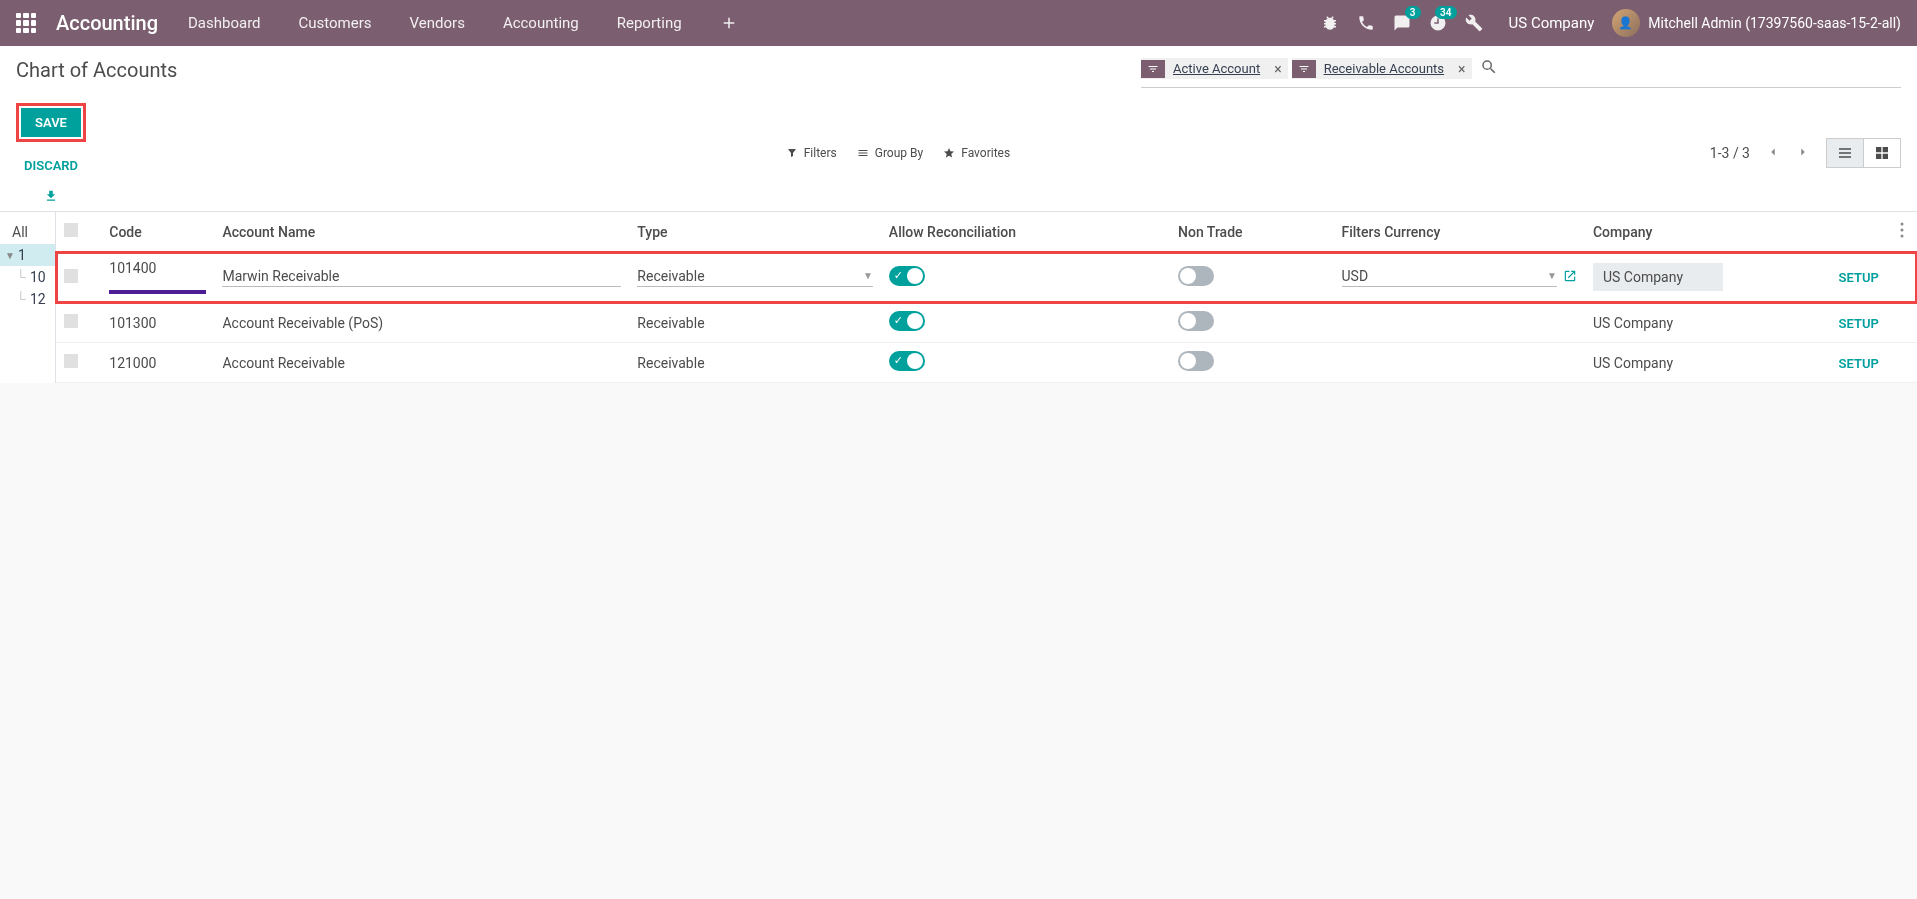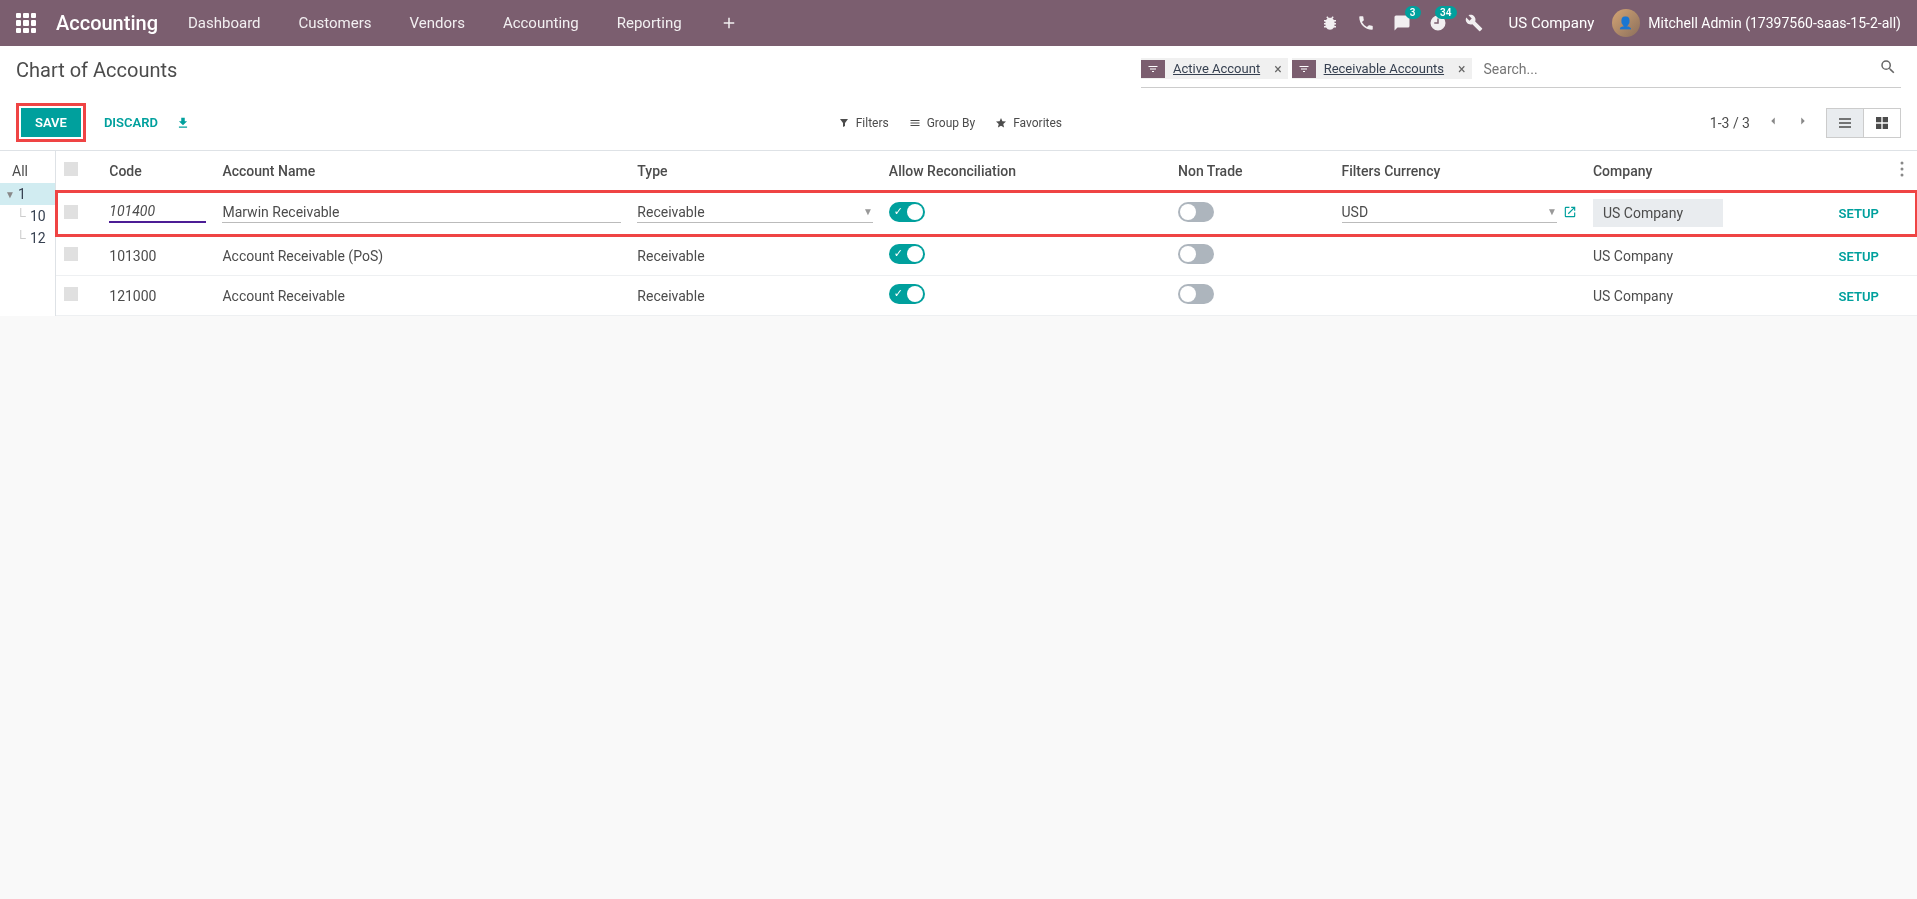--- a/index.html
+++ b/index.html
@@ -28,21 +28,21 @@
 .facet { display: flex; align-items: center; background: #f0f0f0; margin-right: 4px; font-size: 13px; }
 .facet-icon { background: #7B5E6F; color: #fff; padding: 3px 6px; display: flex; align-items: center; }
 .facet-icon svg { width: 12px; height: 12px; fill: currentColor; }
 .facet-label { padding: 3px 8px; text-decoration: underline; }
 .facet-close { padding: 0 6px; cursor: pointer; color: #666; font-size: 14px; }
 .search-input { border: none; outline: none; flex: 1; padding: 4px 8px; font-size: 14px; }
 .search-btn { background: none; border: none; cursor: pointer; color: #666; padding: 4px; }
 .search-btn svg { width: 18px; height: 18px; fill: currentColor; }
 
 .cp-bottom { display: flex; justify-content: space-between; align-items: center; padding-bottom: 8px; }
-.cp-left { display: flex; align-items: center; gap: 10px; }
+.cp-left { display: flex; align-items: center; gap: 10px; flex-direction: column; }
 .btn-save { background: #00A09D; color: #fff; border: none; padding: 7px 14px; font-weight: 600; font-size: 13px; cursor: pointer; }
 .save-highlight { border: 3px solid #ef4444; display: inline-block; padding: 2px; }
 .btn-discard { background: none; border: none; color: #00A09D; font-weight: 600; font-size: 13px; cursor: pointer; padding: 6px 8px; }
 .btn-download { color: #00A09D; cursor: pointer; display: flex; }
 .btn-download svg { width: 14px; height: 14px; fill: currentColor; }
 
 .cp-center { display: flex; gap: 20px; }
 .cp-filter { display: flex; align-items: center; gap: 6px; cursor: pointer; color: #4c4c4c; font-size: 12px; }
 .cp-filter svg { width: 12px; height: 12px; fill: currentColor; }
 
@@ -94,21 +94,21 @@
 .toggle-check { color: #fff; font-size: 11px; position: absolute; left: 5px; top: 3px; }
 .toggle-x { color: #fff; font-size: 11px; font-weight: bold; position: absolute; left: 6px; top: 2px; }
 .curr-cell { display: flex; align-items: center; justify-content: space-between; }
 .curr-input { display: flex; align-items: center; flex: 1; border-bottom: 1px solid #bbb; padding-bottom: 2px; }
 .curr-ext { color: #00A09D; margin-left: 6px; cursor: pointer; }
 .curr-ext svg { width: 14px; height: 14px; fill: currentColor; }
 .comp-editing { background: #e9ecef; padding: 6px 10px; display: inline-block; width: 130px; }
 .btn-setup { background: none; border: none; color: #00A09D; font-weight: 600; font-size: 13px; cursor: pointer; }
 .opts-dots svg { width: 4px; height: 16px; fill: #888; }
 .name-editing { border-bottom: 1px solid #bbb; display: inline-block; width: 100%; padding-bottom: 2px; }
-.code-editing { border-bottom: 2px solid #4c1d95; display: inline-block; width: 100%; padding-bottom: 2px; font-style: italic; }
+.code-editing { border-bottom: 4px solid #4c1d95; display: inline-block; width: 100%; padding-bottom: 14px; }
 </style>
 </head>
 <body>
 
 <div class="navbar">
   <div class="nav-apps">
     <span></span>
       <span></span>
       <span></span>
       <span></span>
@@ -182,21 +182,20 @@
       </div>
       <div class="facet">
         <span class="facet-icon">
             <svg viewBox="0 0 24 24">
               <path d="M10 18h4v-2h-4v2zM3 6v2h18V6H3zm3 7h12v-2H6v2z"></path>
             </svg>
           </span>
         <span class="facet-label">Receivable Accounts</span>
         <span class="facet-close">×</span>
       </div>
-      <input class="search-input" placeholder="Search..." style="">
       <button class="search-btn"><svg viewBox="0 0 24 24">
             <path d="M15.5 14h-.79l-.28-.27a6.471 6.471 0 0 0 1.57-4.23 6.5 6.5 0 1 0-6.5 6.5c1.61 0 3.09-.59 4.23-1.57l.27.28v.79l5 4.99L20.49 19l-4.99-5zm-6 0a4.5 4.5 0 1 1 0-9 4.5 4.5 0 0 1 0 9z"></path>
           </svg></button>
     </div>
   </div>
   <div class="cp-bottom">
     <div class="cp-left">
       <span class="save-highlight">
         <button class="btn-save">SAVE</button>
       </span>

